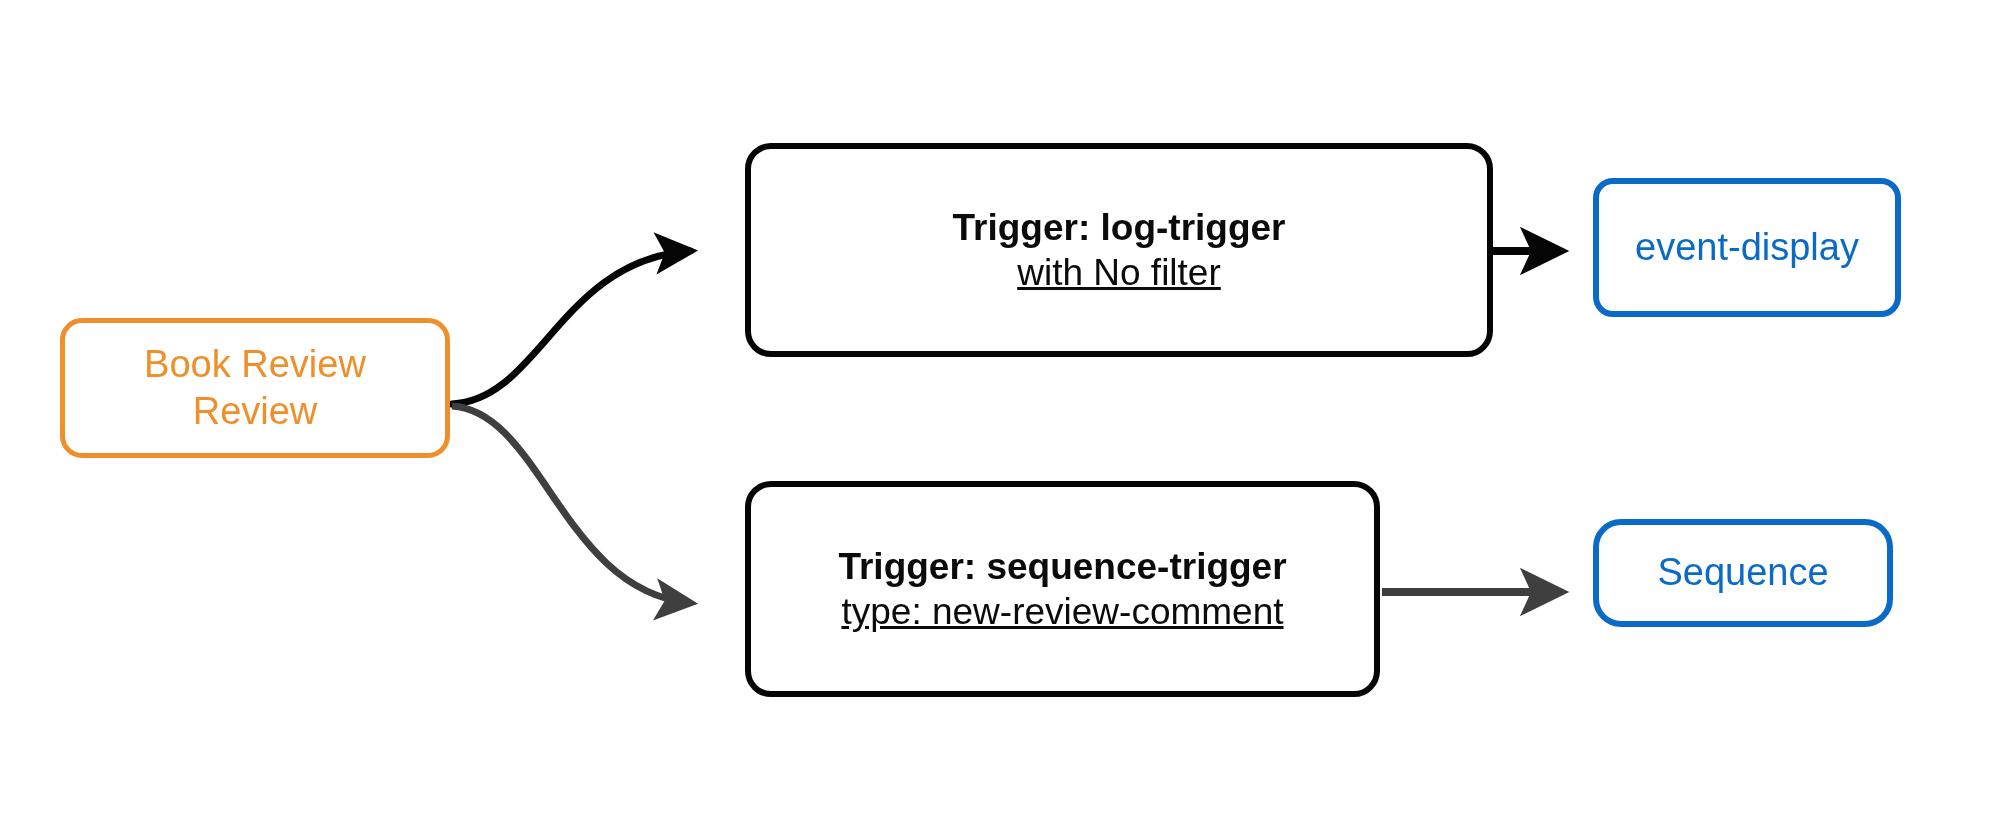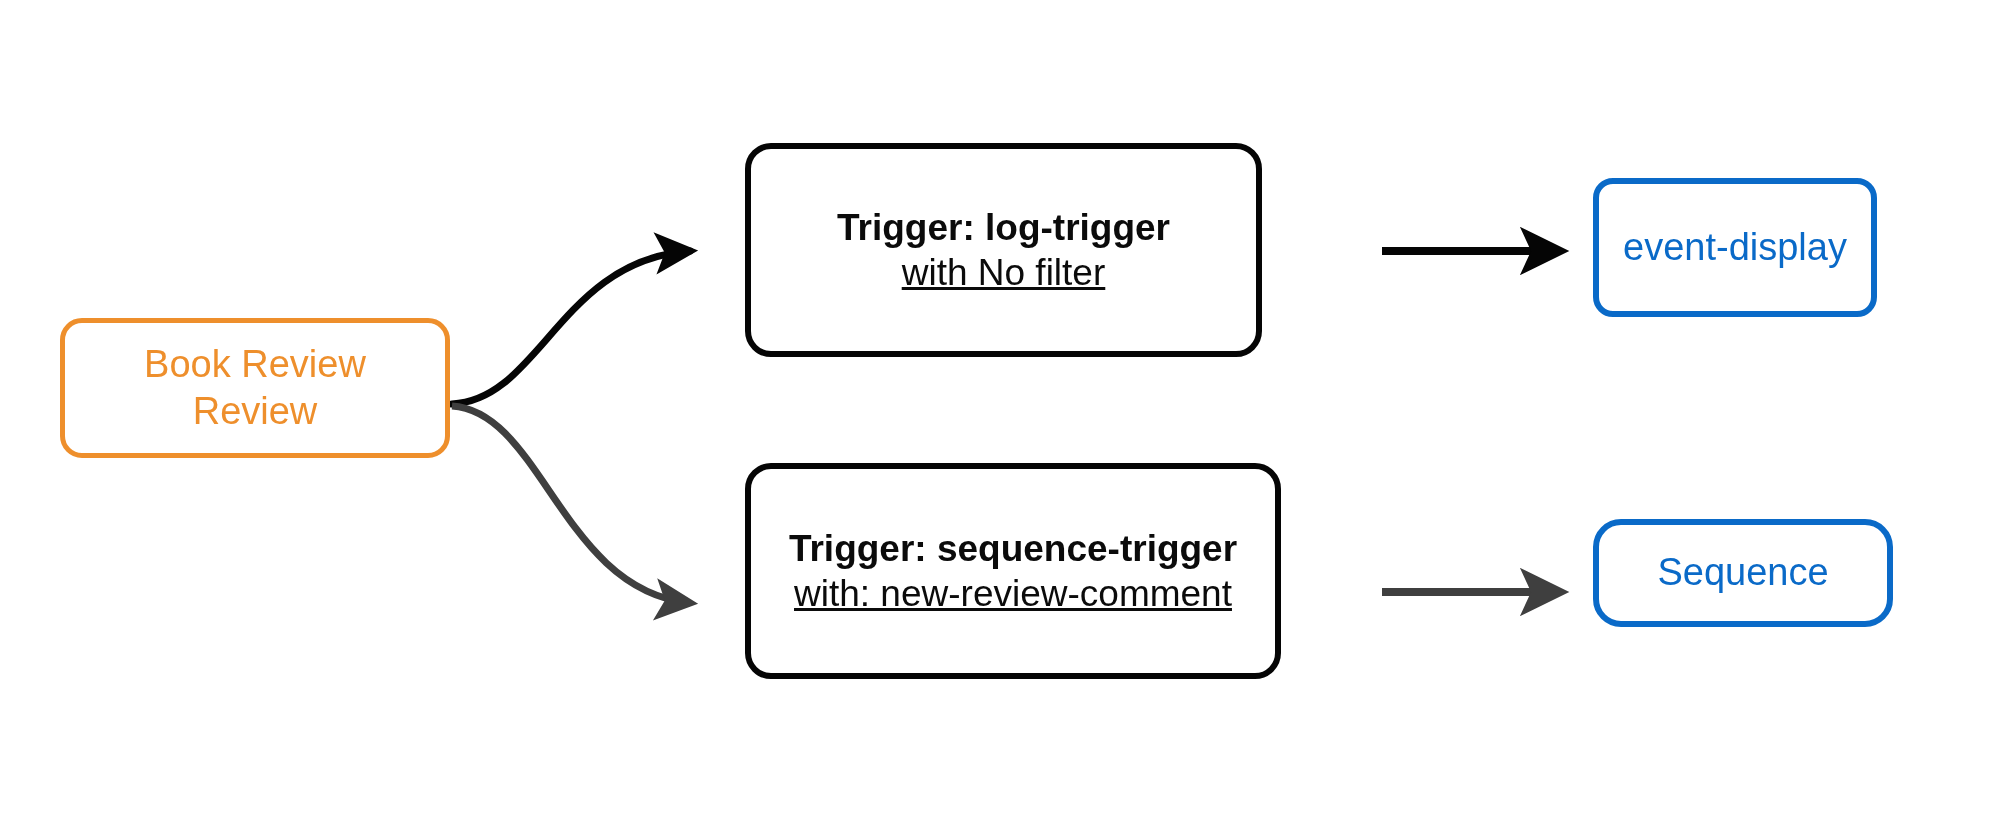--- a/index.html
+++ b/index.html
@@ -67,23 +67,23 @@
     white-space: nowrap;
     text-decoration: underline;
   }
   .sink-label {
     font-size: 38px;
     line-height: 1.2;
     white-space: nowrap;
   }
   
   #node-broker      { left: 60px;   top: 318px; width: 390px; height: 140px; }
-  #node-log-trigger { left: 745px;  top: 143px; width: 517px; height: 214px; }
-  #node-seq-trigger { left: 745px;  top: 463px; width: 536px; height: 216px; }
-  #node-event-display { left: 1593px; top: 178px; width: 284px; height: 139px; }
+  #node-log-trigger { left: 745px;  top: 143px; width: 748px; height: 214px; }
+  #node-seq-trigger { left: 745px;  top: 481px; width: 635px; height: 216px; }
+  #node-event-display { left: 1593px; top: 178px; width: 308px; height: 139px; }
   #node-sequence      { left: 1593px; top: 519px; width: 300px; height: 108px; border-radius: 28px; }
 </style>
 </head>
 <body>
 
 <div id="diagram-canvas">
 
   <svg id="edge-layer" viewBox="0 0 1999 831" xmlns="http://www.w3.org/2000/svg">
     <defs>
       <marker id="arrow-black" viewBox="0 0 12 12" refX="9.2" refY="6" markerWidth="7" markerHeight="7" orient="auto-start-reverse">
@@ -108,21 +108,21 @@
     <div class="broker-line">Review</div>
   </div>
 
   <div class="node node-trigger" id="node-log-trigger">
     <div class="trigger-title">Trigger: log-trigger</div>
     <div class="trigger-sub">with No filter</div>
   </div>
 
   <div class="node node-trigger" id="node-seq-trigger">
     <div class="trigger-title">Trigger: sequence-trigger</div>
-    <div class="trigger-sub">with: new-review-comment</div>
+    <div class="trigger-sub">type: new-review-comment</div>
   </div>
 
   <div class="node node-sink" id="node-event-display">
     <div class="sink-label">event-display</div>
   </div>
 
   <div class="node node-sink" id="node-sequence">
     <div class="sink-label">Sequence</div>
   </div>
 

